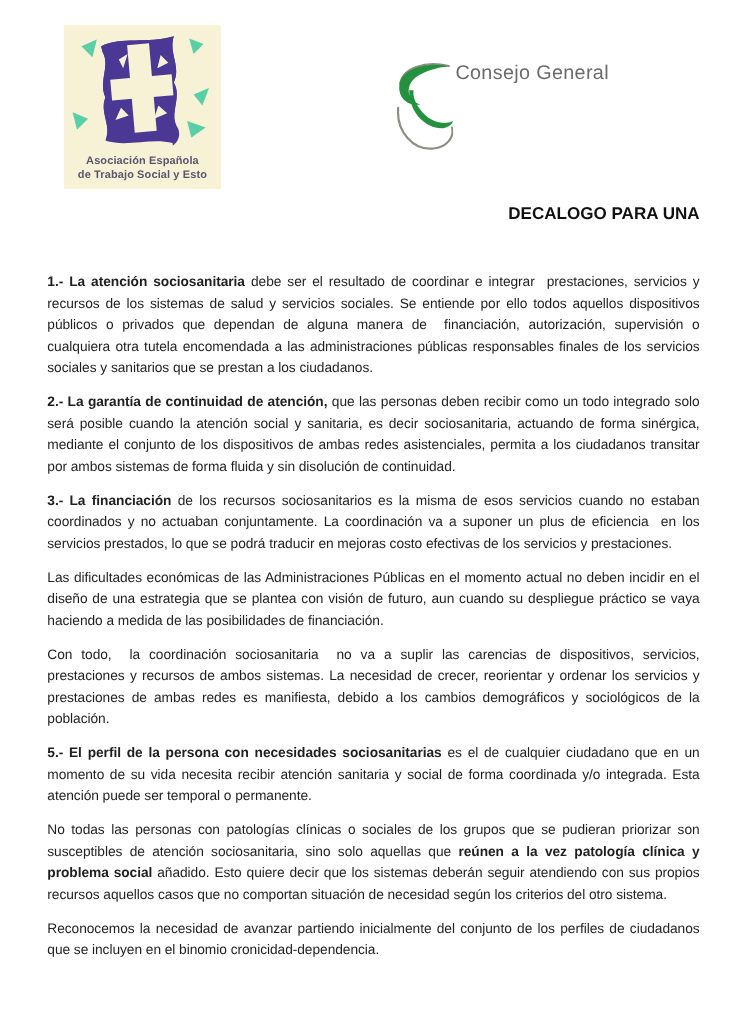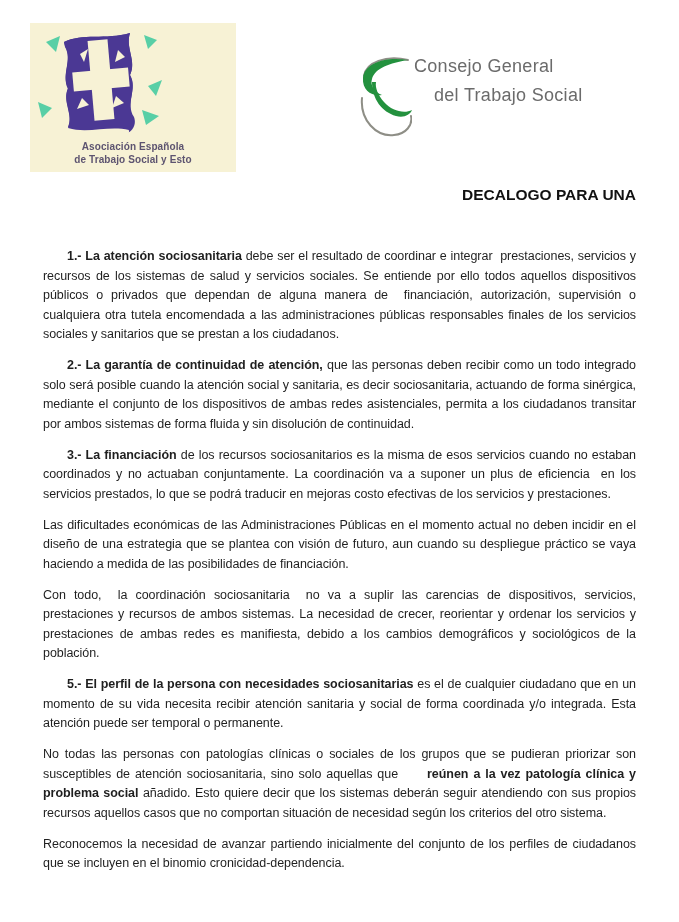--- a/index.html
+++ b/index.html
@@ -17,23 +17,22 @@
   .page{
     position:relative;
     width:679px;height:922px;
     background:#ffffff;
     overflow:hidden;
     font-family:"Liberation Sans", sans-serif;
   }
 
   
   .logo-aetsys{
-    position:absolute;left:30px;top:23px;width:162px;height:149px;
+    position:absolute;left:58px;top:23px;width:143px;height:149px;
     background:var(--cream);
-    padding-left:44px;
   }
   .logo-aetsys svg{position:absolute;left:0;top:5px;}
   .aetsys-caption{
     position:absolute;left:0;right:0;bottom:6px;
     text-align:center;
     font-size:10px;font-weight:bold;line-height:13px;
     color:var(--caption);
     letter-spacing:0.1px;
   }
 
@@ -59,21 +58,21 @@
 
   
   .doc-body{
     position:absolute;left:43px;width:593px;top:247px;
     color:var(--body-text);
     font-size:12.5px;line-height:19.5px;
     text-align:justify;
     letter-spacing:-0.05px;
   }
   .doc-body p{margin:0 0 11.5px 0;white-space:pre-wrap;}
-  .doc-body .bold{font-weight:bold;margin-left:24px;}
+  .doc-body .bold{font-weight:bold;}
 </style>
 </head>
 <body>
 
 <div class="page">
 
   <div class="logo-aetsys">
     <svg width="143" height="106" viewBox="0 0 143 106">
 
       <path d="M34,14 C52,5 76,12 100,5 C95,20 107,33 100,47
@@ -111,21 +110,20 @@
     <svg width="52" height="100" viewBox="0 0 52 100">
       <path d="M48,6 C26,1 6,8 4,22" fill="none" stroke="var(--swoosh-gray)" stroke-width="2" stroke-linecap="round"></path>
       <path d="M48,6 C24,2 4,10 3,24 C2,36 12,43 22,41
                C14,38 10,31 12,25 C15,14 30,9 48,6 Z" fill="var(--green)"></path>
       <path d="M12,28 C12,45 22,58 36,62 C44,64 50,61 52,56
                C44,60 32,57 24,48 C18,41 15,34 16,28 Z" fill="var(--green)"></path>
       <path d="M2,44 C0,66 16,83 34,81 C46,80 53,71 51,62" fill="none" stroke="var(--swoosh-gray)" stroke-width="2" stroke-linecap="round"></path>
     </svg>
     <div class="consejo-text">
       <div class="consejo-line1">Consejo General</div>
-      <div class="consejo-line2">del Trabajo Social</div>
     </div>
   </div>
 
   <div class="doc-title">
     <div>DECALOGO PARA UNA</div>
   </div>
 
   <div class="doc-body">
       <p><span class="bold">1.- La atención sociosanitaria</span><span class=""> debe ser el resultado de coordinar e integrar  prestaciones, servicios y recursos de los sistemas de salud y servicios sociales. Se entiende por ello todos aquellos dispositivos públicos o privados que dependan de alguna manera de  financiación, autorización, supervisión o cualquiera otra tutela encomendada a las administraciones públicas responsables finales de los servicios sociales y sanitarios que se prestan a los ciudadanos.</span></p>
       <p><span class="bold">2.- La garantía de continuidad de atención,</span><span class=""> que las personas deben recibir como un todo integrado solo será posible cuando la atención social y sanitaria, es decir sociosanitaria, actuando de forma sinérgica, mediante el conjunto de los dispositivos de ambas redes asistenciales, permita a los ciudadanos transitar por ambos sistemas de forma fluida y sin disolución de continuidad.</span></p>

